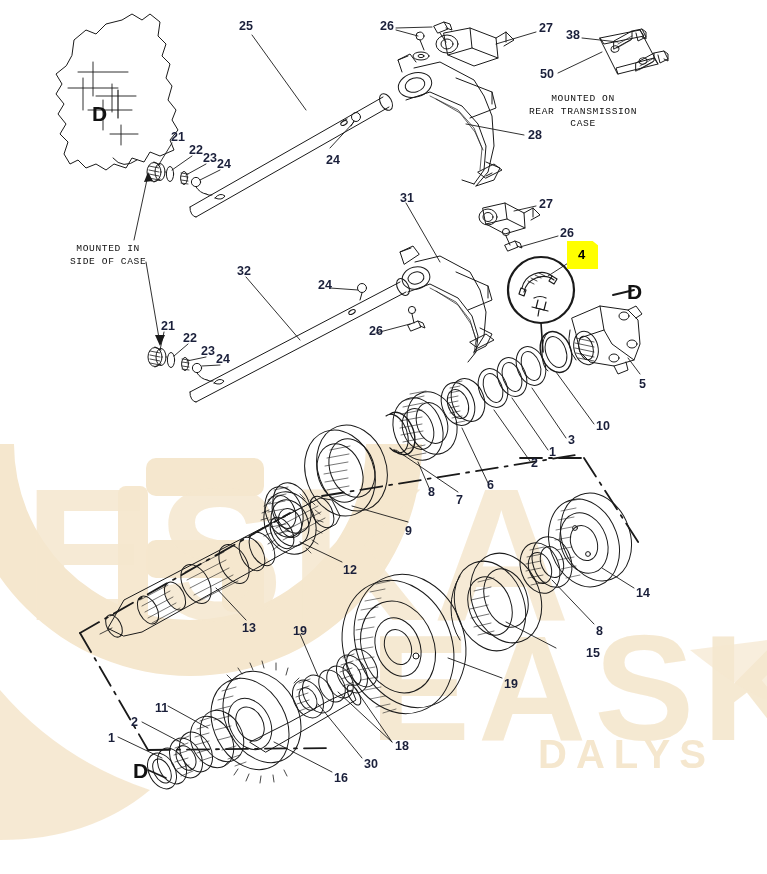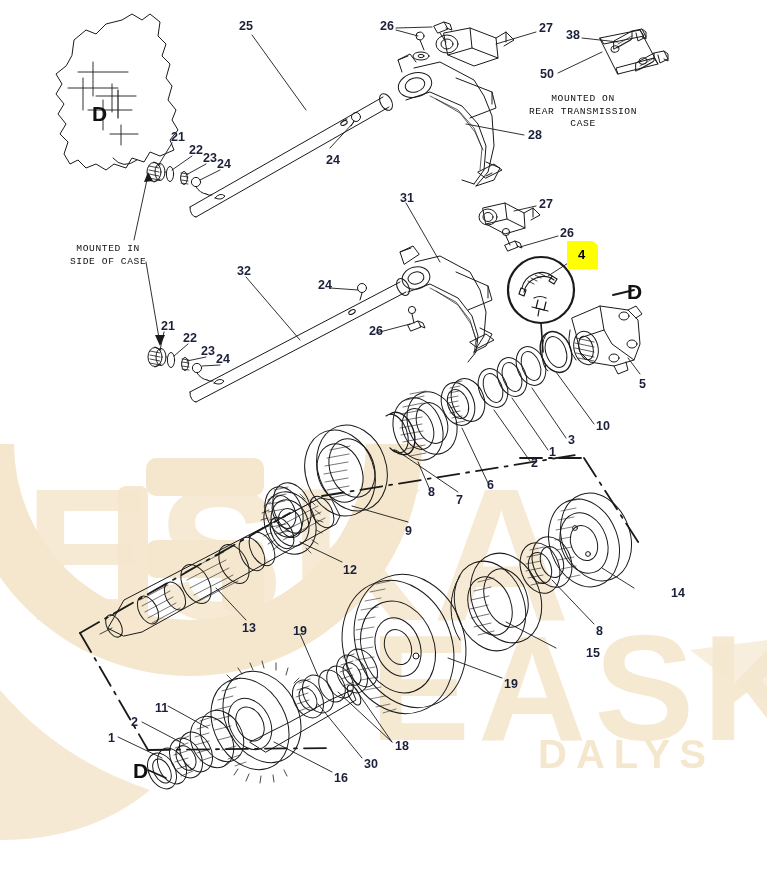--- a/index.html
+++ b/index.html
@@ -680,21 +680,21 @@
       <div class="callout" style="left: 216px; top: 353px;">24</div>
       <div class="callout" style="left: 639px; top: 378px;">5</div>
       <div class="callout" style="left: 596px; top: 420px;">10</div>
       <div class="callout" style="left: 568px; top: 434px;">3</div>
       <div class="callout" style="left: 549px; top: 446px;">1</div>
       <div class="callout" style="left: 531px; top: 457px;">2</div>
       <div class="callout" style="left: 487px; top: 479px;">6</div>
       <div class="callout" style="left: 456px; top: 494px;">7</div>
       <div class="callout" style="left: 428px; top: 486px;">8</div>
       <div class="callout" style="left: 405px; top: 525px;">9</div>
-      <div class="callout" style="left: 636px; top: 587px; margin-left: 35px;">14</div>
+      <div class="callout" style="left: 636px; top: 587px;">14</div>
       <div class="callout" style="left: 596px; top: 625px;">8</div>
       <div class="callout" style="left: 343px; top: 564px;">12</div>
       <div class="callout" style="left: 242px; top: 622px;">13</div>
       <div class="callout" style="left: 558px; top: 647px; margin-left: 28px;">15</div>
       <div class="callout" style="left: 293px; top: 625px;">19</div>
       <div class="callout" style="left: 504px; top: 678px;">19</div>
       <div class="callout" style="left: 155px; top: 702px;">11</div>
       <div class="callout" style="left: 131px; top: 716px;">2</div>
       <div class="callout" style="left: 395px; top: 740px;">18</div>
       <div class="callout" style="left: 108px; top: 732px;">1</div>

